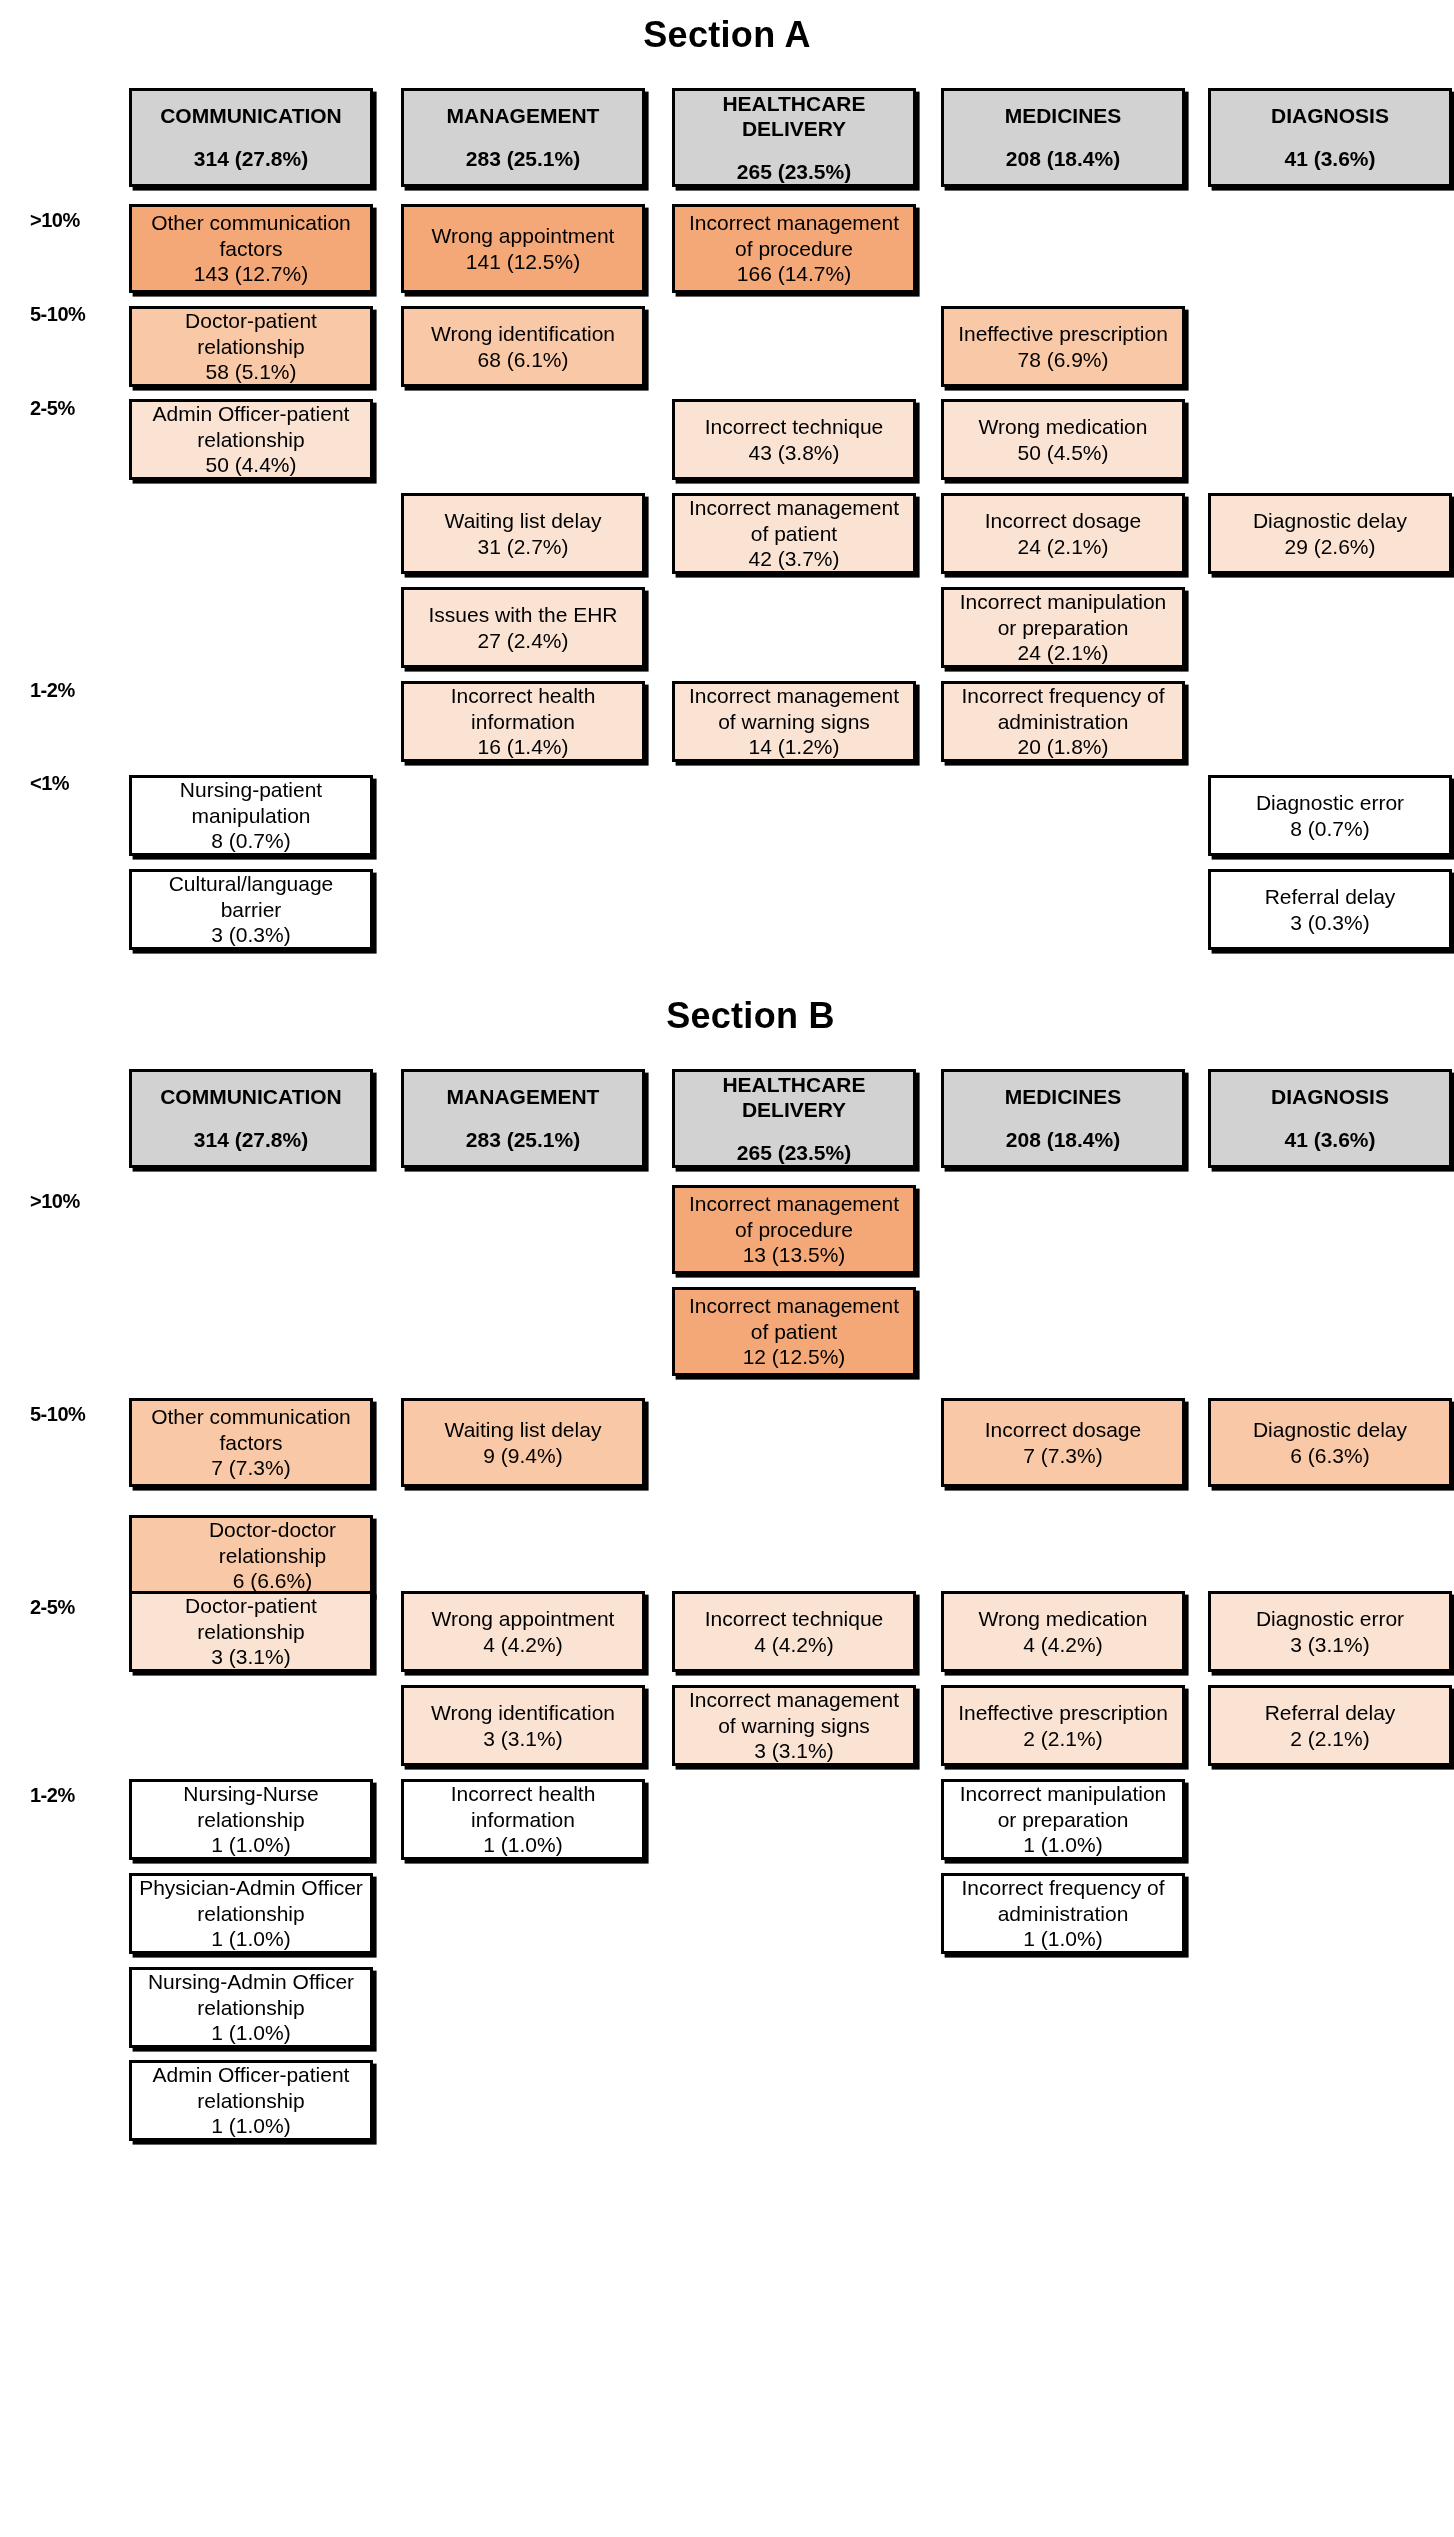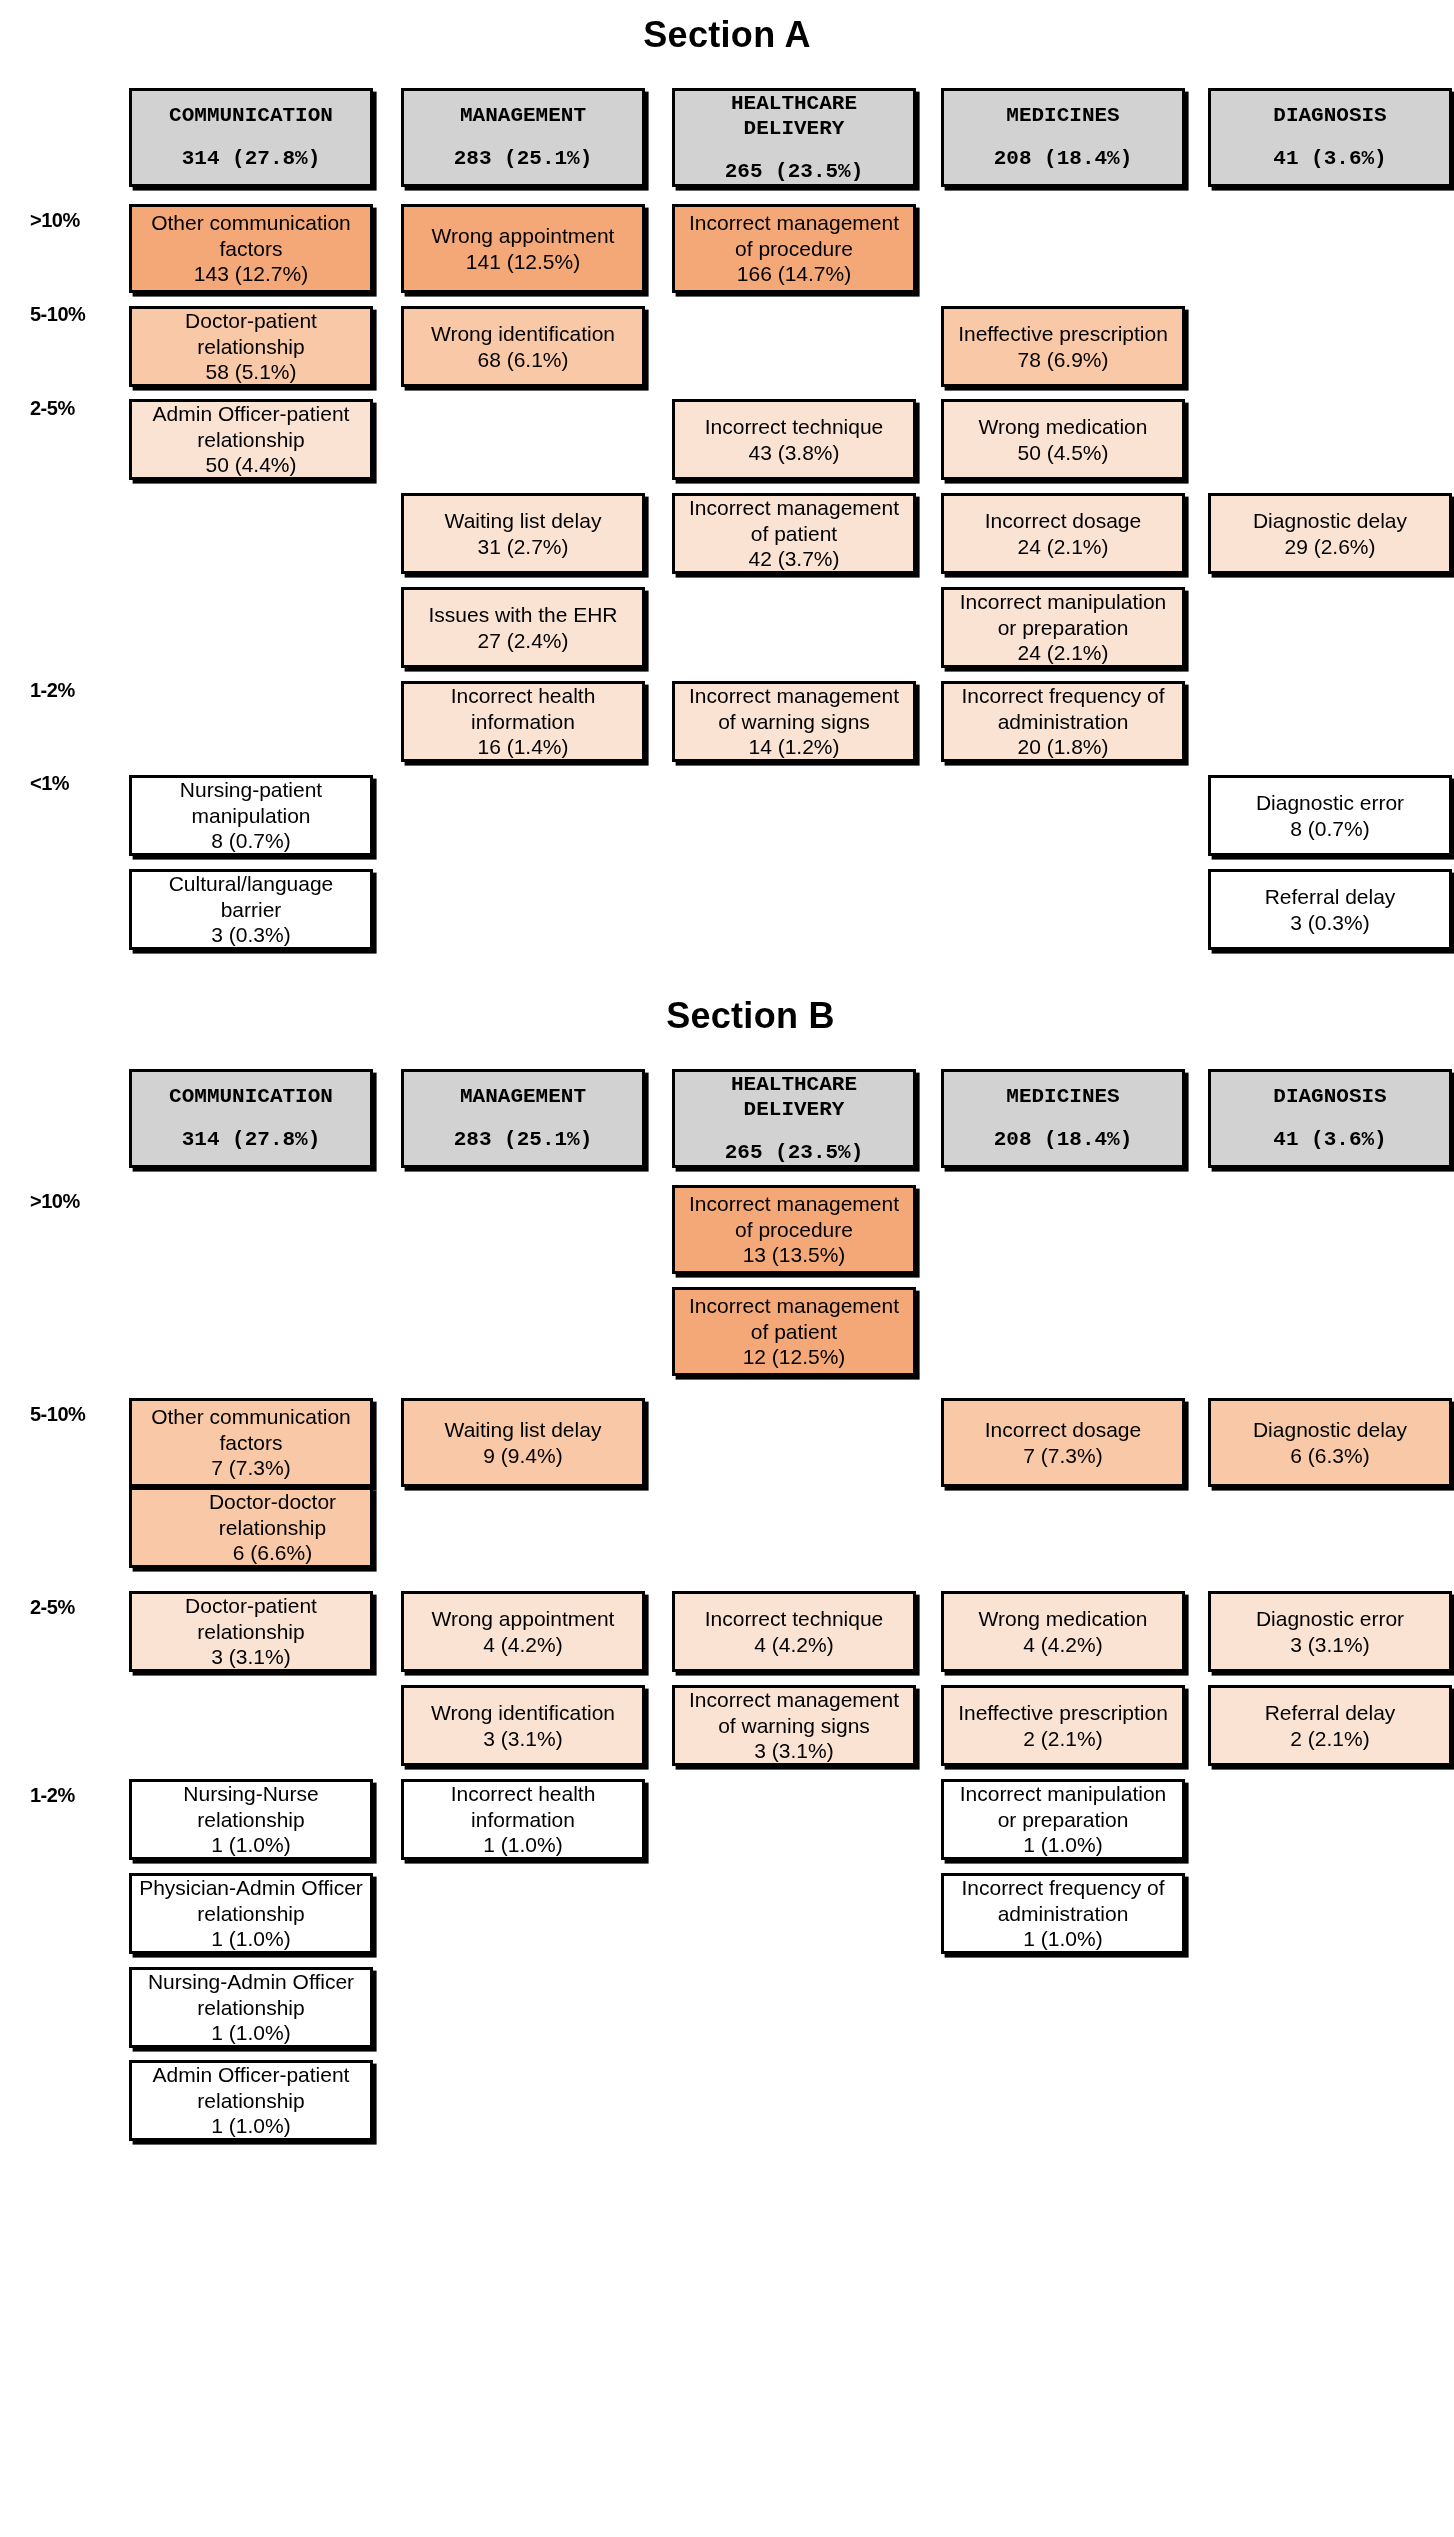--- a/index.html
+++ b/index.html
@@ -28,21 +28,20 @@
 
   
   .grid {
     position: relative;
     width: 1454px;
   }
 
   .row {
     position: relative;
     width: 1454px;
-    font-family: Liberation Mono, monospace;
   }
 
   .rowlabel {
     position: absolute;
     left: 30px;
     font-size: 20px;
     font-weight: bold;
     letter-spacing: -0.5px;
     white-space: nowrap;
   }
@@ -246,21 +245,21 @@
           <span class="val">9 (9.4%)</span>
         </div>
         <div class="cell tier-b c3" style="top: 213px; height: 89px;">
           <span class="lbl">Incorrect dosage</span>
           <span class="val">7 (7.3%)</span>
         </div>
         <div class="cell tier-b c4" style="top: 213px; height: 89px;">
           <span class="lbl">Diagnostic delay</span>
           <span class="val">6 (6.3%)</span>
         </div>
-        <div class="cell tier-b c0" style="top: 302px; height: 81px; padding-left: 48px;">
+        <div class="cell tier-b c0" style="top: 330px; height: 81px; padding-left: 48px;">
           <span class="lbl">Doctor-doctor relationship</span>
           <span class="val">6 (6.6%)</span>
         </div>
         <div class="cell tier-c c0" style="top: 406px; height: 81px;">
           <span class="lbl">Doctor-patient relationship</span>
           <span class="val">3 (3.1%)</span>
         </div>
         <div class="cell tier-c c1" style="top: 406px; height: 81px;">
           <span class="lbl">Wrong appointment</span>
           <span class="val">4 (4.2%)</span>

